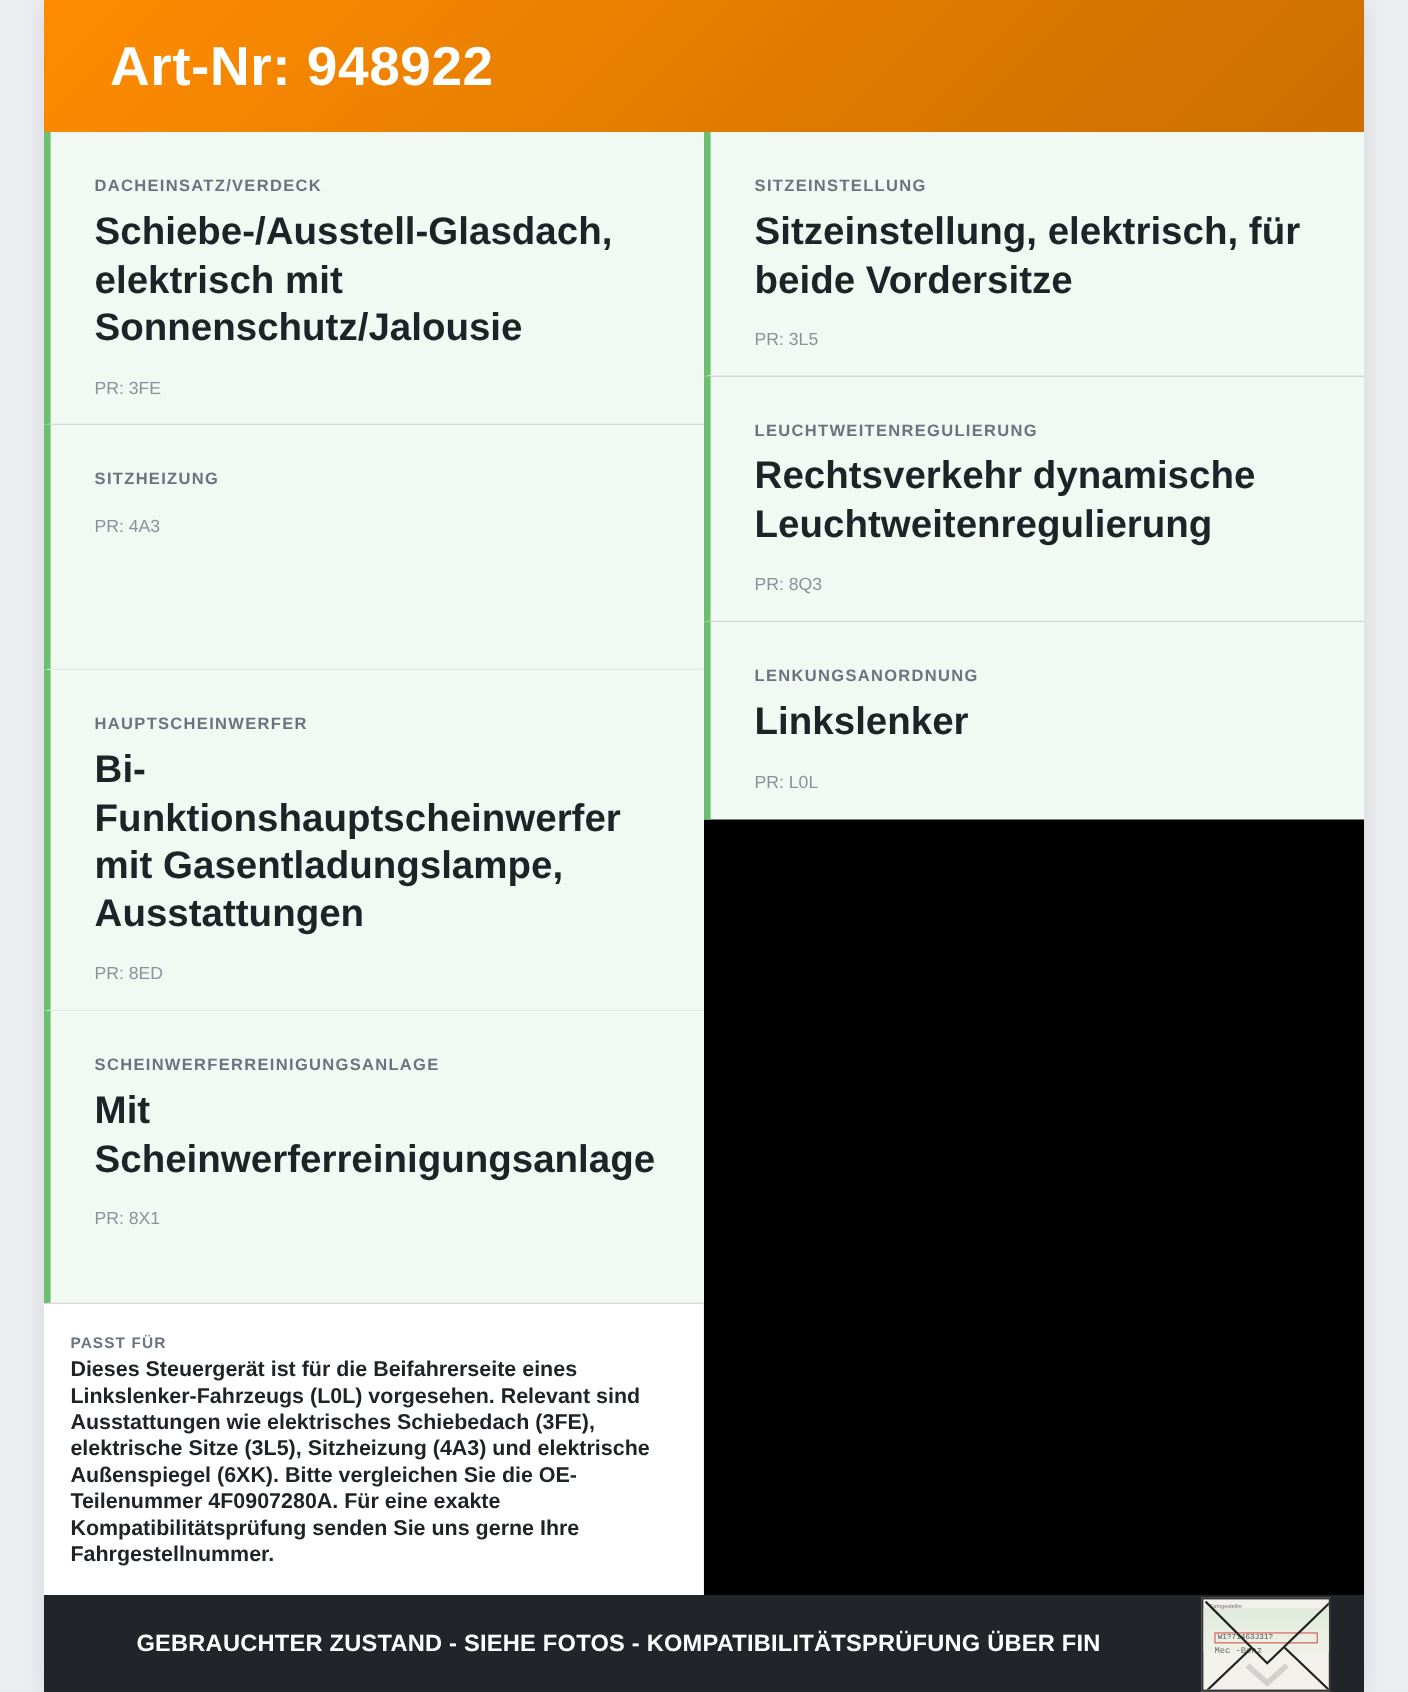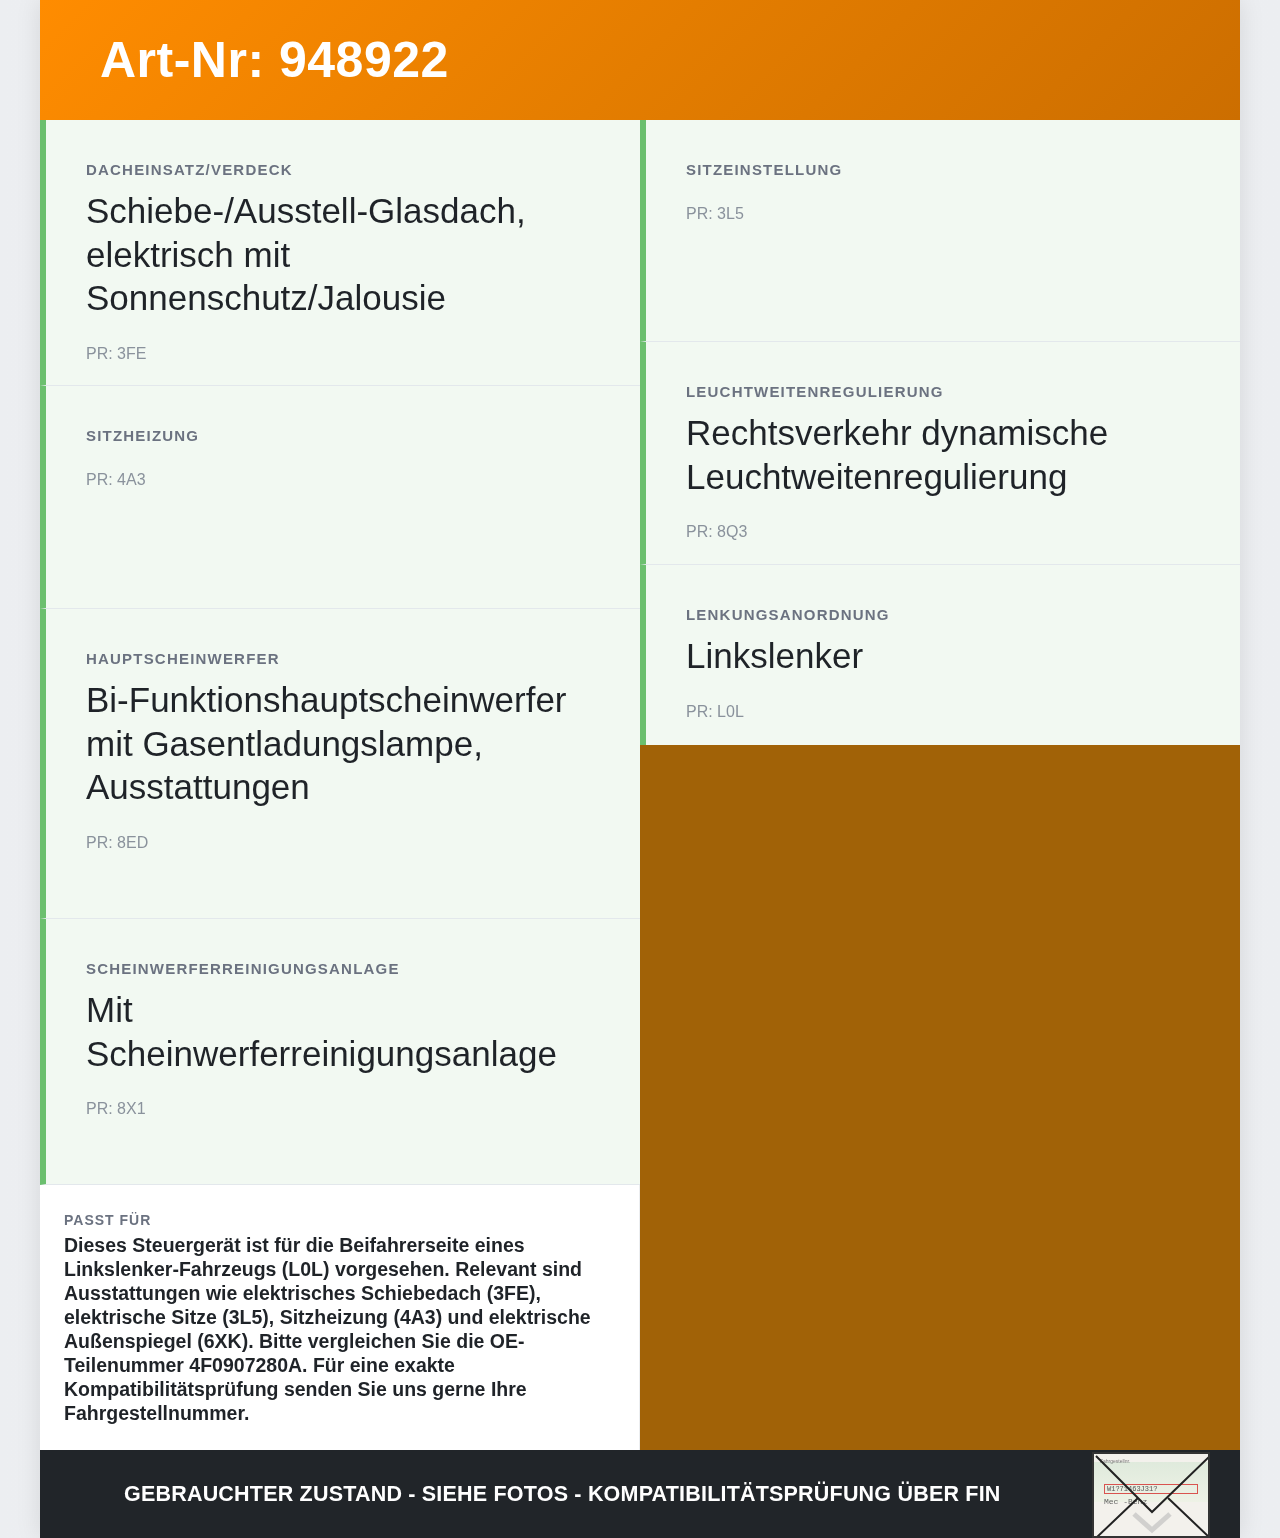--- a/index.html
+++ b/index.html
@@ -4,21 +4,21 @@
 <style>
   * { box-sizing: border-box; margin: 0; padding: 0; }
   html, body { width: 1280px; height: 1538px; overflow: hidden; }
   body {
     background: linear-gradient(90deg, #eceef1 0%, #f1f2f4 50%, #eceef1 100%);
     font-family: "Liberation Sans", "DejaVu Sans", sans-serif;
     color: #1f2328;
   }
   .page {
     position: absolute; left: 40px; top: 0; width: 1200px; height: 1538px;
-    background: #a16207;
+    background: #000000;
     box-shadow: 0 0 24px rgba(0,0,0,0.10);
   }
   .header {
     height: 120px;
     background: linear-gradient(135deg, #ff8c00 0%, #e47d00 50%, #cc6e00 100%);
     display: flex; align-items: center;
     padding-left: 60px;
   }
   .header h1 {
     color: #ffffff; font-size: 50px; font-weight: 700; letter-spacing: 0.5px;
@@ -34,21 +34,21 @@
     border-left: 6px solid #6bbf6e;
     border-bottom: 1px solid #e3e8ec;
     padding: 40px 40px 0 40px;
   }
   .card .cat {
     font-size: 15px; font-weight: 700; color: #6b7280;
     letter-spacing: 1.2px; text-transform: uppercase; line-height: 20px;
   }
   .card .title {
     margin-top: 9px;
-    font-size: 35px; font-weight: 400; color: #1f2328;
+    font-size: 35px; font-weight: 700; color: #1f2328;
     line-height: 43.5px; word-wrap: break-word; overflow-wrap: anywhere;
   }
   .card .pr {
     margin-top: 24px;
     font-size: 16px; color: #8a929c; line-height: 20px;
   }
   .fit {
     position: absolute; left: 0; top: 1065px; width: 600px; height: 265px;
     background: #ffffff;
     border-right: 1px solid #eceef0;
@@ -123,20 +123,21 @@
       <div class="card" style="height:266px">
         <div class="cat">Scheinwerferreinigungsanlage</div>
         <div class="title">Mit Scheinwerferreinigungsanlage</div>
         <div class="pr">PR: 8X1</div>
       </div>
     </div>
 
     <div class="col right">
       <div class="card" style="height:222px">
         <div class="cat">Sitzeinstellung</div>
+        <div class="title">Sitzeinstellung, elektrisch, für beide Vordersitze</div>
         <div class="pr">PR: 3L5</div>
       </div>
       <div class="card" style="height:223px">
         <div class="cat">Leuchtweitenregulierung</div>
         <div class="title">Rechtsverkehr dynamische Leuchtweitenregulierung</div>
         <div class="pr">PR: 8Q3</div>
       </div>
       <div class="card" style="height:180px; border-bottom:none">
         <div class="cat">Lenkungsanordnung</div>
         <div class="title">Linkslenker</div>

